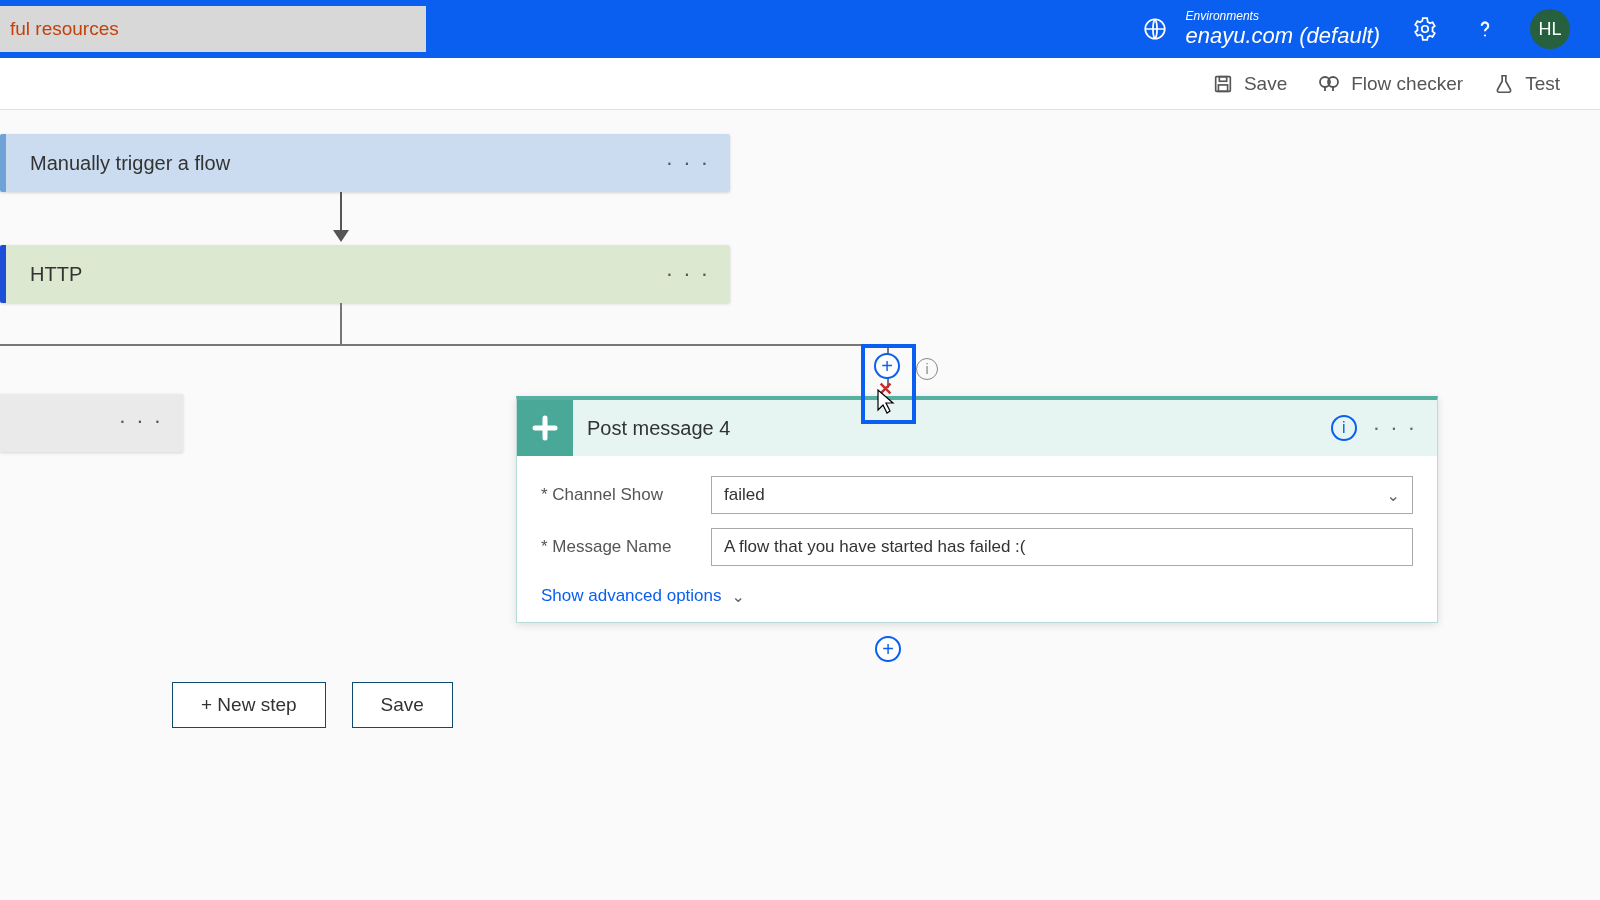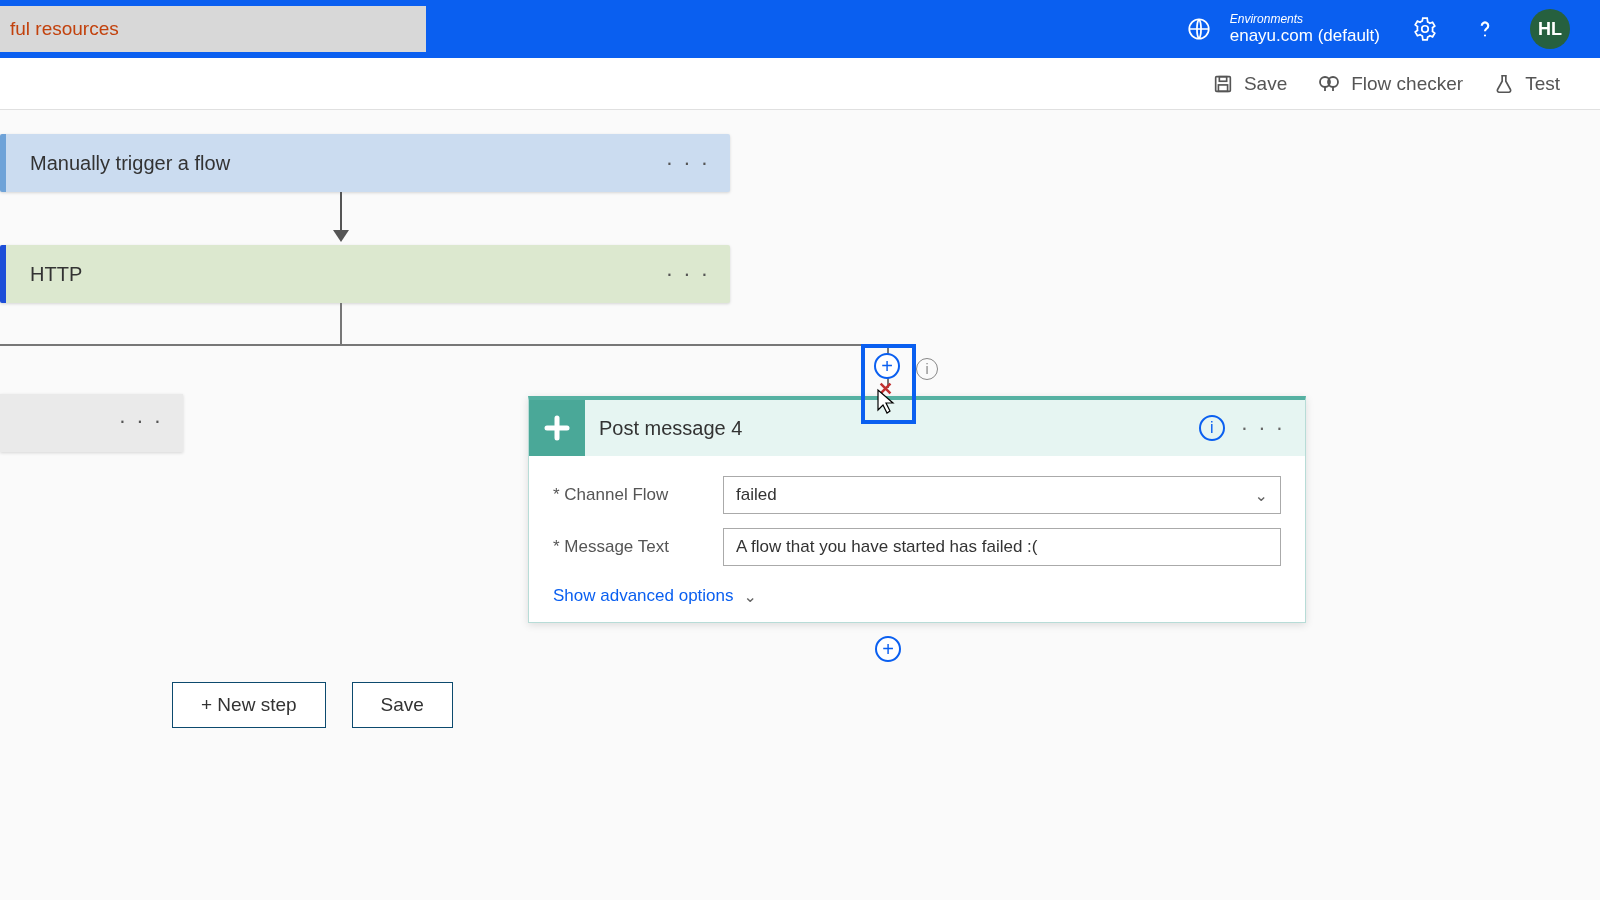--- a/index.html
+++ b/index.html
@@ -26,27 +26,27 @@
   .top-right {
     margin-left: auto;
     display: flex;
     align-items: center;
     gap: 30px;
     padding-right: 30px;
   }
   .env-block { display: flex; align-items: center; gap: 16px; }
   .env-text { line-height: 1.2; }
   .env-label { font-size: 12px; font-style: italic; }
-  .env-value { font-size: 17px; }
+  .env-value { font-size: 22px; font-style: italic; }
   .icon-btn { width: 30px; height: 30px; display:flex; align-items:center; justify-content:center; cursor:pointer; }
   .avatar {
     width: 40px; height: 40px; border-radius: 50%;
     background: #26603f; color: #fff;
     display:flex; align-items:center; justify-content:center;
-    font-size: 18px; font-weight: 700;
+    font-size: 18px; font-weight: 400;
   }
 
   
   .cmdbar {
     height: 52px;
     border-bottom: 1px solid #e0e0e0;
     display: flex;
     align-items: center;
     justify-content: flex-end;
     gap: 30px;
@@ -158,22 +158,22 @@
     position:absolute;
     width:22px; height:22px; border-radius:50%;
     border:1.5px solid #888; color:#888;
     display:flex; align-items:center; justify-content:center;
     font-size:14px;
   }
 
   
   .action-card {
     position:absolute;
-    left:528px; top:286px;
-    width:778px;
+    left:516px; top:286px;
+    width:922px;
     background:#fff;
     border:1px solid #b7dcd7;
     border-top:4px solid #55b0a1;
     box-shadow: 0 2px 8px rgba(0,0,0,0.12);
   }
   .action-header {
     height:56px;
     background:#e6f5f2;
     display:flex; align-items:center;
     padding-right:20px;
@@ -312,28 +312,28 @@
             <rect x="10" y="2" width="4" height="20" rx="2"></rect>
             <rect x="2" y="10" width="20" height="4" rx="2"></rect>
           </svg>
       </div>
       <div class="action-title">Post message 4</div>
       <div class="header-info">i</div>
       <div class="header-more">· · ·</div>
     </div>
     <div class="action-body">
       <div class="form-row">
-        <div class="form-label">* Channel Flow</div>
+        <div class="form-label">* Channel Show</div>
         <div class="form-input">
           <span>failed</span>
           <span class="chevron">⌄</span>
         </div>
       </div>
       <div class="form-row">
-        <div class="form-label">* Message Text</div>
+        <div class="form-label">* Message Name</div>
         <div class="form-input">
           <span>A flow that you have started has failed :(</span>
         </div>
       </div>
       <div class="adv-link">
         <span>Show advanced options</span>
         <span class="chevron">⌄</span>
       </div>
     </div>
   </div>

